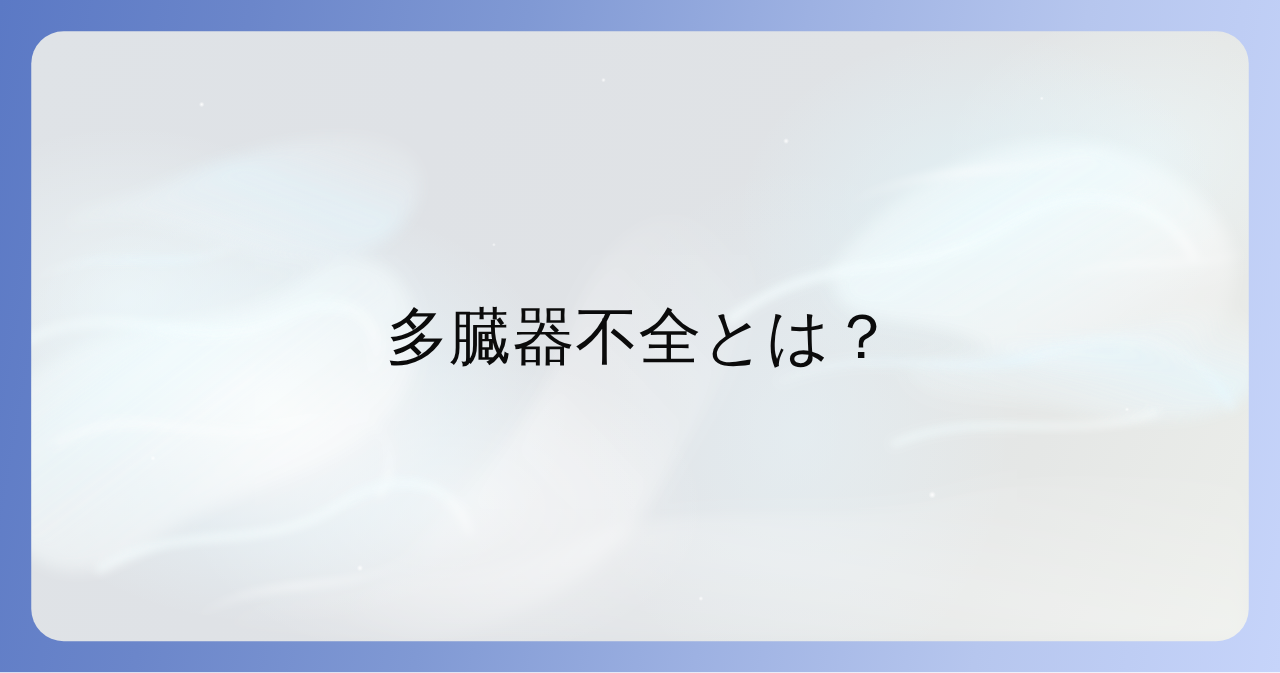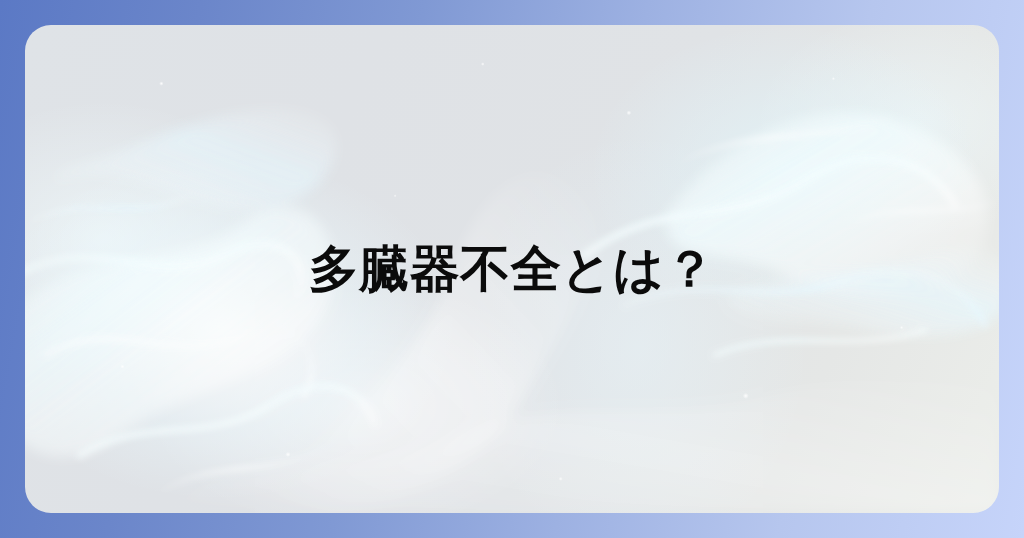--- a/index.html
+++ b/index.html
@@ -83,21 +83,21 @@
     gap: 0;
     z-index: 5;
     padding: 0 18px;
     box-sizing: border-box;
   }
 
   .headline-line {
     color: #0b0b0b;
     font-family: "Liberation Sans", "DejaVu Sans", sans-serif;
     font-size: 50px;
-    font-weight: 700;
+    font-weight: 400;
     line-height: 86px;
     letter-spacing: 0.5px;
     white-space: nowrap;
     text-align: center;
   }
 </style>
 </head>
 <body>
 
 <div id="eyecatch-canvas">

